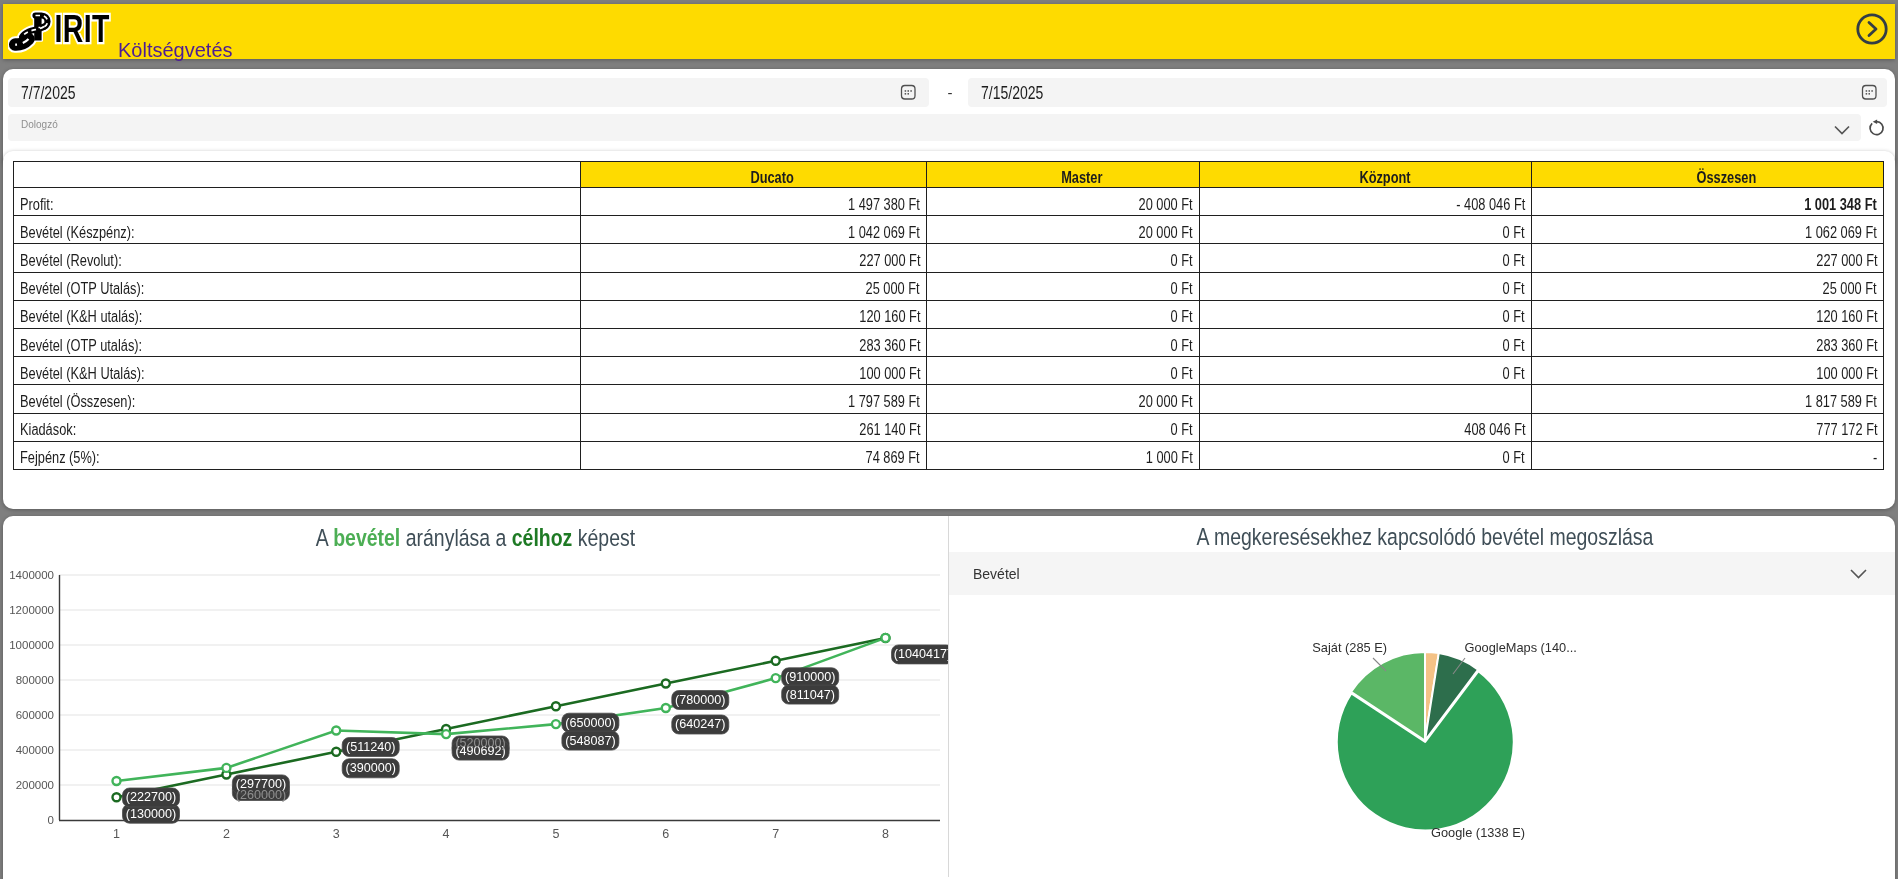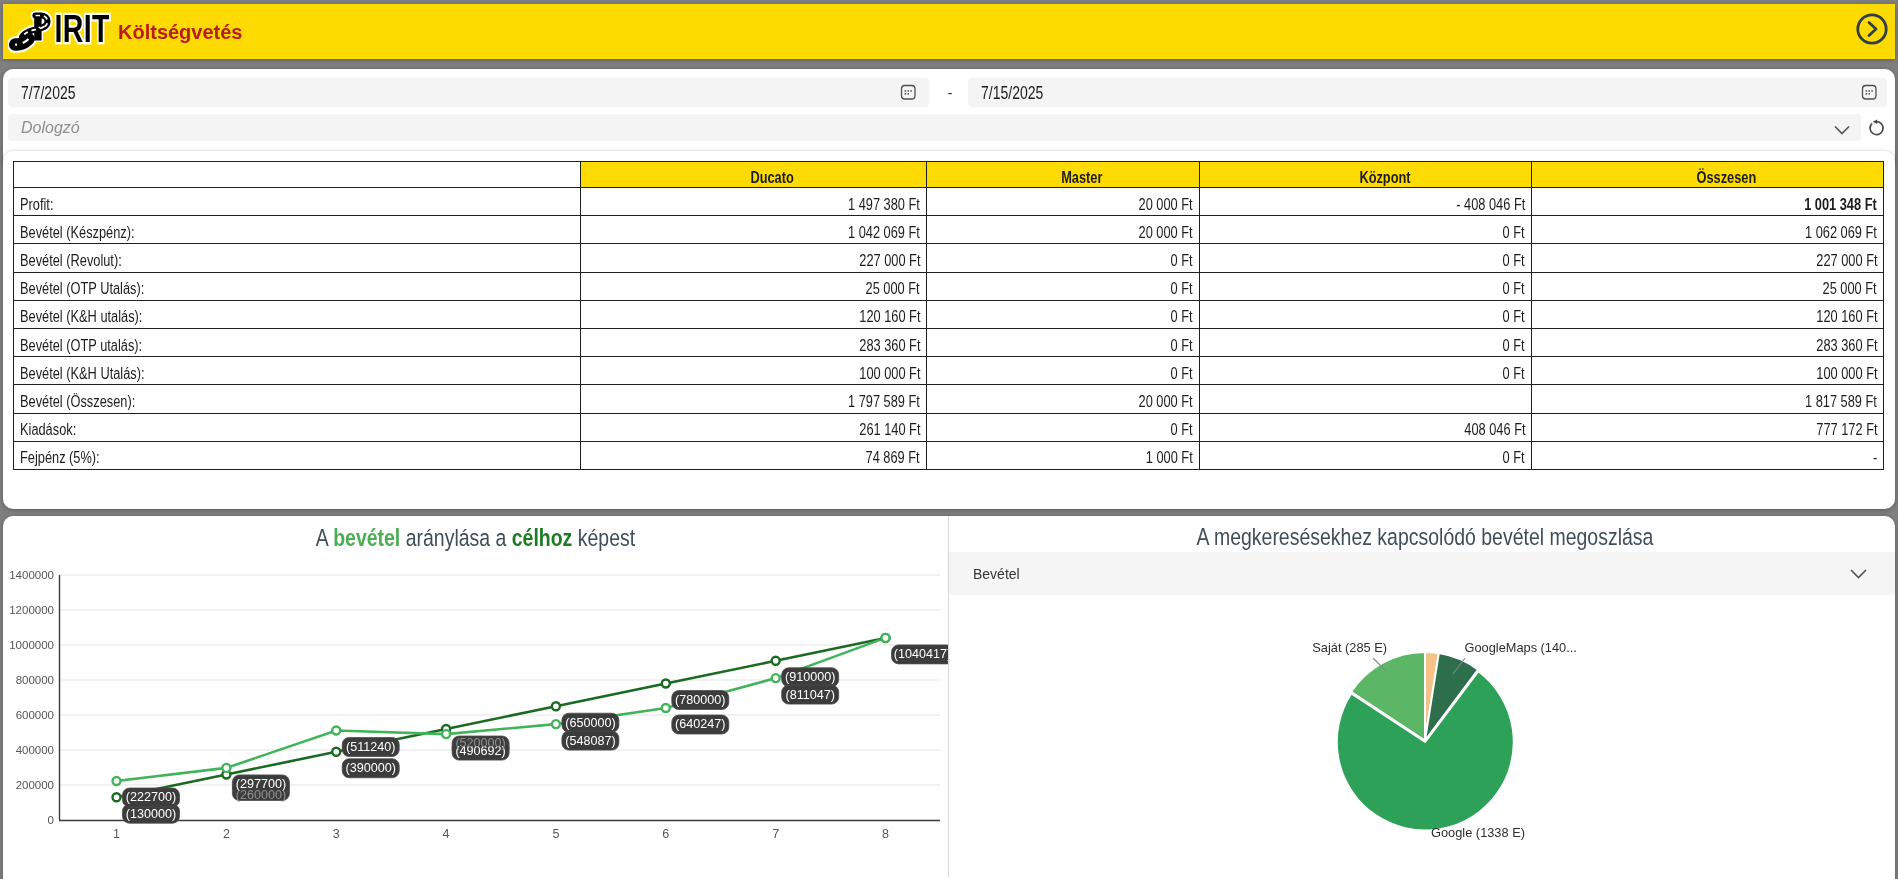--- a/index.html
+++ b/index.html
@@ -37,21 +37,21 @@
 <path d="M35.5,15.5 H41.5 A6,6 0 1 1 41.5,27.5 H38.5" stroke-width="1.7" stroke-dasharray="4.5 4"></path>
 <path d="M44,26.5 C40,29.5 33,29.5 29,31.5 C25.5,33.2 23.5,34.5 22.2,36.8" stroke-width="1.7" stroke-dasharray="4.5 4"></path>
 <path d="M28.5,39 C24.5,43.2 19.5,44.8 15.2,44.6" stroke-width="2.2" stroke-dasharray="7 6"></path>
 </g>
 <g font-family="Liberation Sans, sans-serif" font-size="39" font-weight="bold" letter-spacing="0.5">
 <text transform="translate(54.5,41.5) scale(0.73,1)" fill="none" stroke="#fff" stroke-width="4.5">IRIT</text>
 <text transform="translate(54.5,41.5) scale(0.73,1)" fill="#000">IRIT</text>
 </g>
 </g>
 </svg></div>
-  <div class="abs" style="left:115px;top:17px;font-size:20px;font-weight:bold;color:#b91c1c;">Költségvetés</div>
+  <div class="abs" style="left:115px;top:35px;font-size:20px;font-weight:normal;color:#4c1d95;">Költségvetés</div>
   <div class="abs" style="left:1852px;top:8px;"><svg width="34" height="34" viewBox="0 0 34 34">
         <circle cx="17" cy="17" r="14.2" fill="none" stroke="#333d45" stroke-width="2.8"></circle>
         <path d="M14 10.5 L21 17 L14 23.5" fill="none" stroke="#333d45" stroke-width="2.8" stroke-linejoin="round" stroke-linecap="round"></path>
       </svg></div>
 </div>
 
 <div class="card" style="top:69px;height:99px;">
   <div class="inp" style="left:5px;top:9px;width:921px;height:29px;">
     <div class="abs" style="left:13px;top:5px;font-size:17.5px;color:#1c1c1c;transform:scaleX(0.8);transform-origin:0 50%;">7/7/2025</div>
     <div class="abs" style="left:892px;top:6px;"><svg width="16.5" height="16.5" viewBox="0 0 22 22">
@@ -73,21 +73,21 @@
           <g fill="#4f4f4f">
             <rect x="6.2" y="8.3" width="2" height="2"></rect>
             <rect x="10" y="8.3" width="2" height="2"></rect>
             <rect x="13.8" y="8.3" width="2" height="2"></rect>
             <rect x="6.2" y="12.1" width="2" height="2"></rect>
             <rect x="10" y="12.1" width="2" height="2"></rect>
           </g>
         </svg></div>
   </div>
   <div class="inp" style="left:5px;top:45px;width:1853px;height:27px;">
-    <div class="abs" style="left:13px;top:5px;font-size:16px;color:#8f8f8f;font-style:italic;">Dologzó</div>
+    <div class="abs" style="left:13px;top:5px;font-size:10px;color:#8f8f8f;">Dologzó</div>
     <div class="abs" style="left:1825px;top:8px;"><svg width="18" height="12" viewBox="0 0 18 12">
           <path d="M2 2.5 l7 7 l7 -7" fill="none" stroke="#555" stroke-width="1.7"></path>
         </svg></div>
   </div>
   <div class="abs" style="left:1864px;top:50px;"><svg width="19" height="19" viewBox="0 0 24 24">
         <path d="M6.5,5.5 A 8.2,8.2 0 1 0 12.2,3.3" fill="none" stroke="#4a4a4a" stroke-width="2.1"></path>
         <path d="M12.8,0.5 L12.8,6.4 L7.2,3.6 Z" fill="#4a4a4a"></path>
       </svg></div>
 </div>
 

